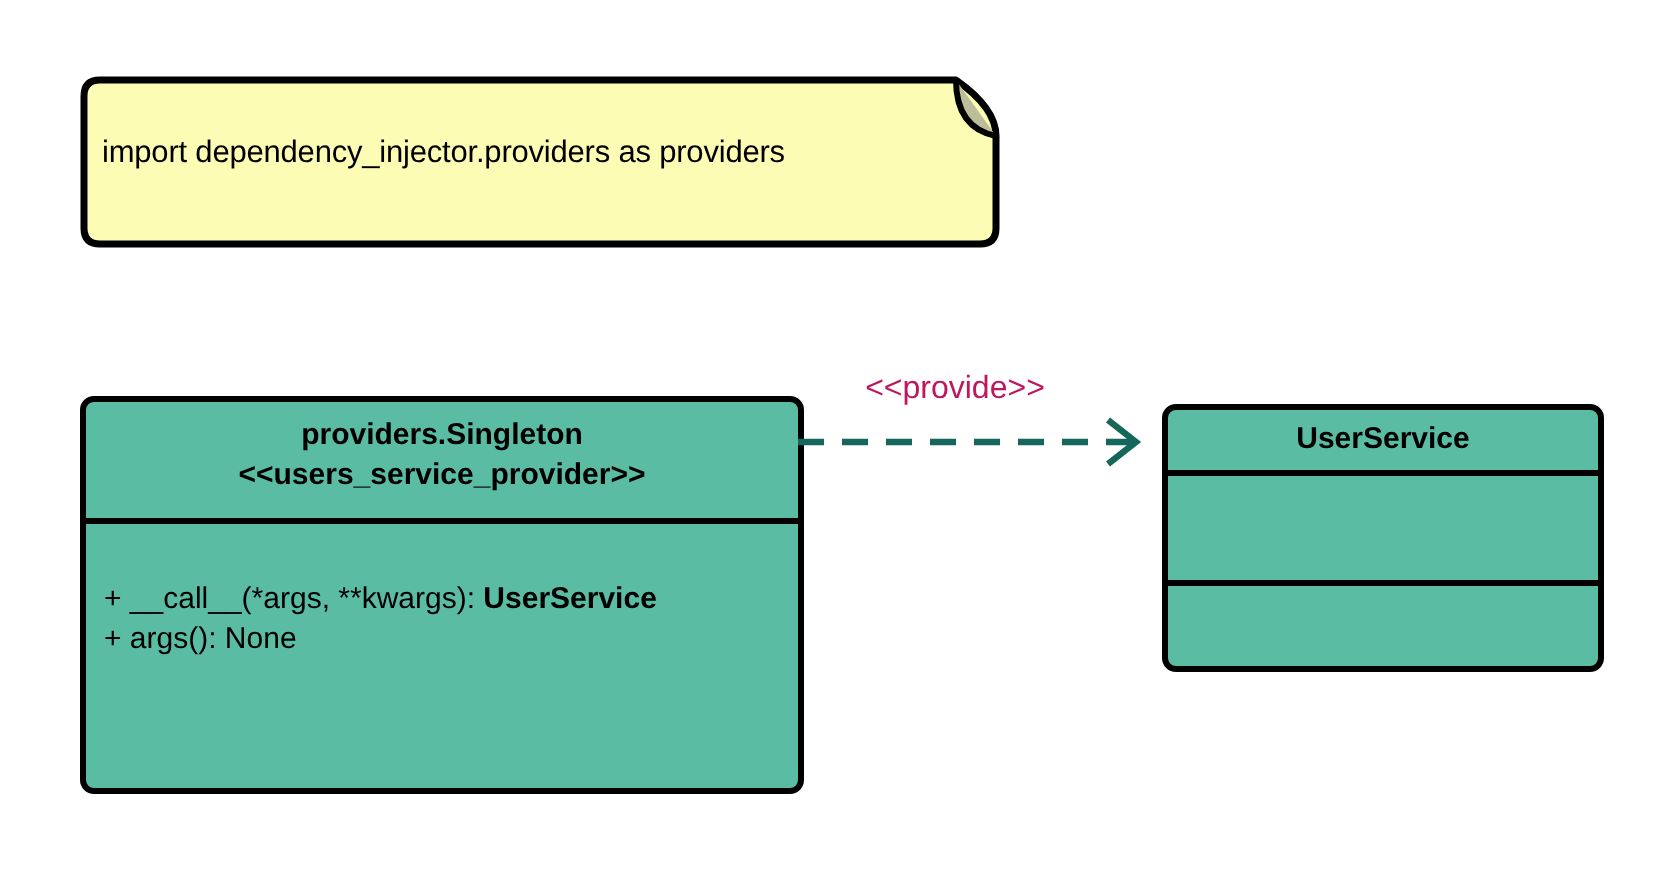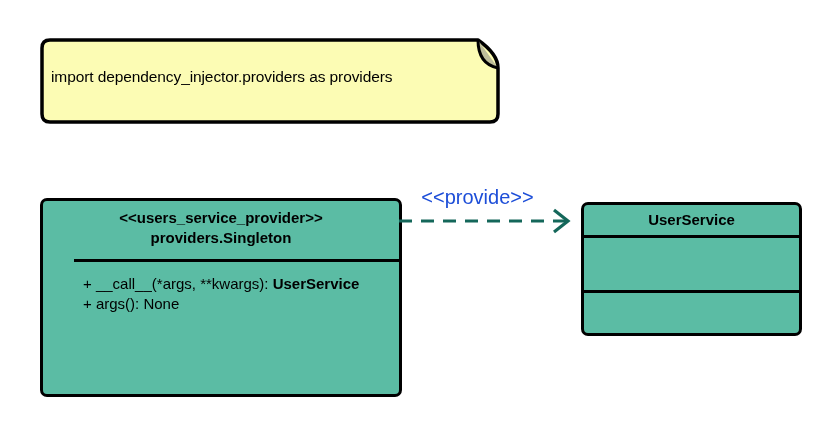--- a/index.html
+++ b/index.html
@@ -101,22 +101,21 @@
   }
   .member-row b {
     font-weight: bold;
   }
   .attrs-compartment {
     height: 54px;
     padding-top: 15px;
   }
   .methods-compartment {
     height: 84px;
-    padding-top: 12px;
-    margin-left: 31px;
+    padding-top: 28px;
   }
   .empty-compartment-a { height: 55px; }
   .empty-compartment-b { height: 46px; }
 
   
   .connector {
     position: absolute;
     left: 396px;
     top: 186px;
     width: 185px;
@@ -128,42 +127,42 @@
     top: 0;
   }
   .connector-label {
     position: absolute;
     left: 0;
     top: 0;
     width: 185px;
     text-align: center;
     padding-right: 22px;
     box-sizing: border-box;
-    font-size: 20px;
-    color: #1d4ed8;
+    font-size: 16px;
+    color: #be185d;
     white-space: nowrap;
   }
 </style>
 </head>
 <body>
 
 <div id="canvas">
 
   <div class="note">
     <svg class="note-svg" viewBox="0 0 462 86">
       <path d="M 4 10 Q 4 2 12 2 L 440 2 Q 460 16 460 30 L 460 76 Q 460 84 452 84 L 12 84 Q 4 84 4 76 Z" fill="#FCFCB4" stroke="#000000" stroke-width="3.5" stroke-linejoin="round"></path>
       <path d="M 440 2 Q 440 26 460 30" fill="#BDBD9A" stroke="#000000" stroke-width="3" stroke-linejoin="round"></path>
     </svg>
     <div class="note-text">import dependency_injector.providers as providers</div>
   </div>
 
   <div class="uml-class class-left">
     <div class="compartment class-header">
+      <div>providers.Singleton</div>
       <div>&lt;&lt;users_service_provider&gt;&gt;</div>
-      <div>providers.Singleton</div>
     </div>
     <div class="compartment methods-compartment divider-top">
       <div class="member-row"><span>+ __call__(*args, **kwargs): </span><b>UserService</b></div>
       <div class="member-row"><span>+ args(): None</span></div>
     </div>
   </div>
 
   <div class="uml-class class-right">
     <div class="compartment class-header">
       <div>UserService</div>

